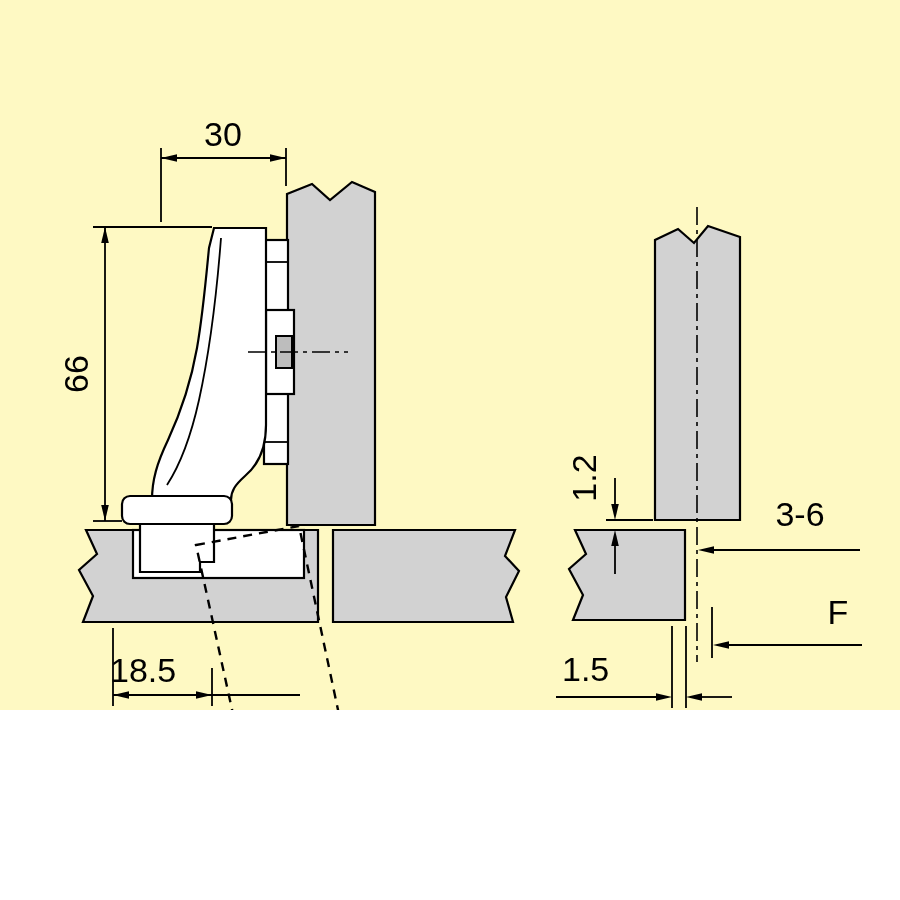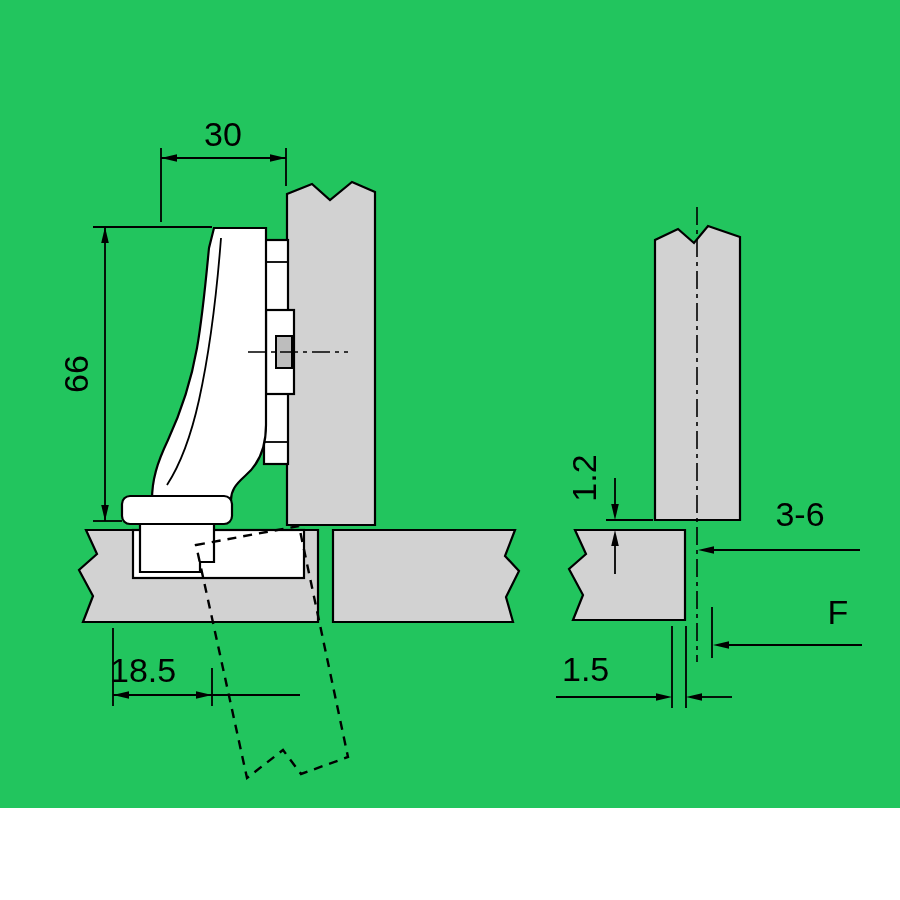--- a/index.html
+++ b/index.html
@@ -1,16 +1,16 @@
 <!DOCTYPE html>
 <html style="--panel-fill: #d2d2d2; --screw-fill: #bdbdbd; --outline: #000000; --background: #ffffff;"><head>
 <meta charset="utf-8">
 <style>
   html,body{margin:0;padding:0;background:#fff}
-  .stage{width:900px;height:808px;position:relative;background:#22c55e}
+  .stage{width:900px;height:710px;position:relative;background:#fef9c3}
   .panel{fill:var(--panel-fill,#d2d2d2);stroke:var(--outline,#000);stroke-width:2.2;stroke-linejoin:miter}
   .white-part{fill:#ffffff;stroke:var(--outline,#000);stroke-width:2.2;stroke-linejoin:miter}
   .screw{fill:var(--screw-fill,#bdbdbd);stroke:var(--outline,#000);stroke-width:2}
   .thin{fill:none;stroke:var(--outline,#000);stroke-width:1.8}
   .dash{fill:none;stroke:var(--outline,#000);stroke-width:2.4;stroke-dasharray:9 7}
   .centerline{fill:none;stroke:var(--outline,#000);stroke-width:1.6;stroke-dasharray:18 5 4 5}
   .arrow{fill:var(--outline,#000);stroke:none}
   .dim-label{font-family:"Liberation Sans","DejaVu Sans",sans-serif;font-size:34px;fill:var(--outline,#000)}
 </style>
 </head>

